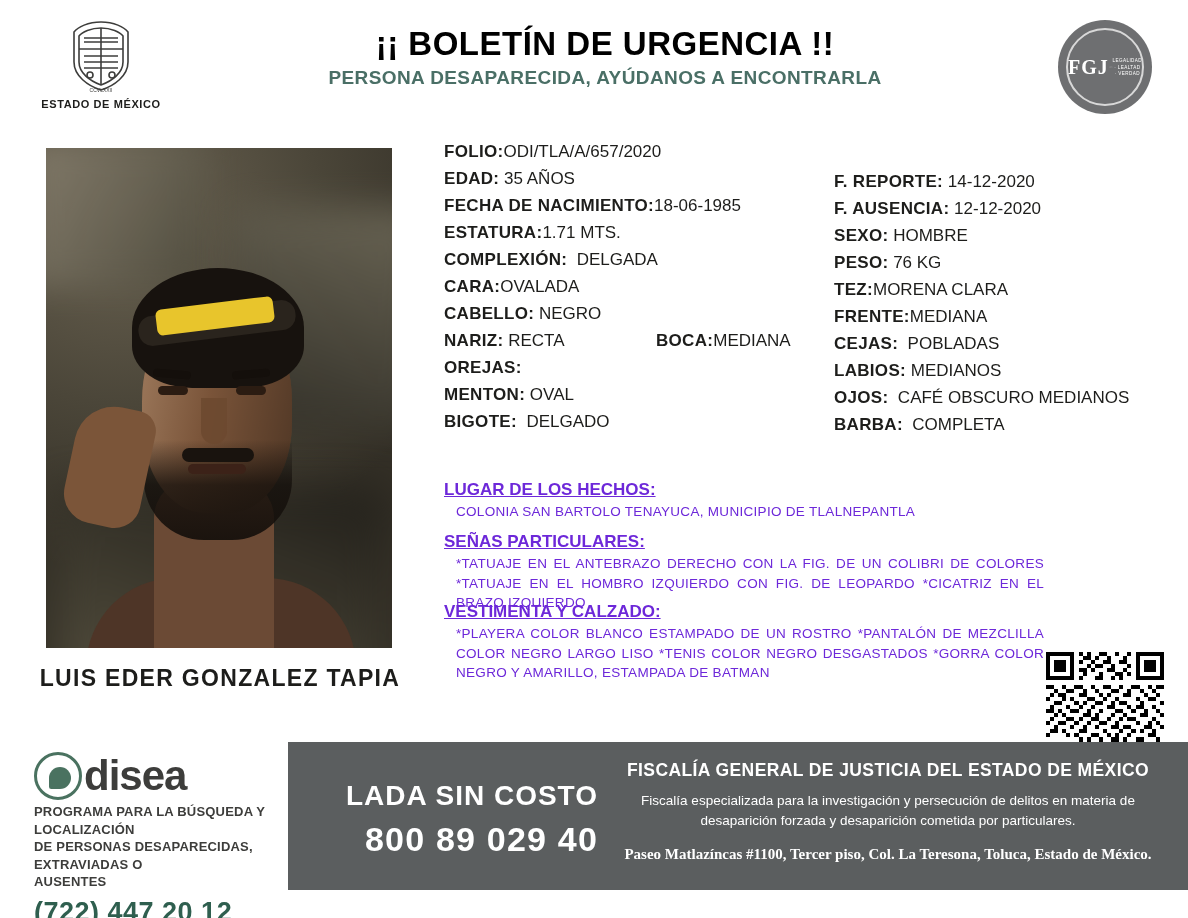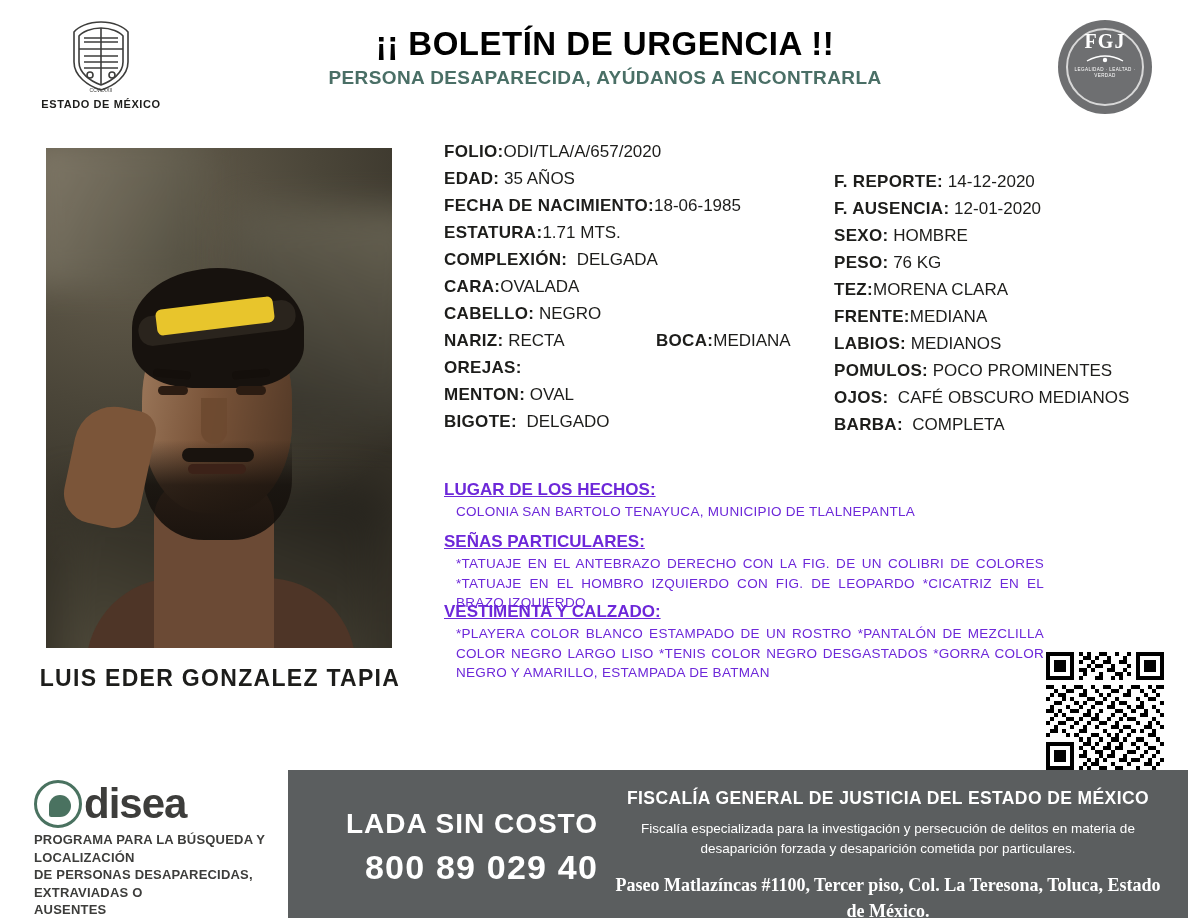--- a/index.html
+++ b/index.html
@@ -72,21 +72,21 @@
     display: flex;
     align-items: center;
     justify-content: center;
     position: absolute;
   }
   .fgj-inner {
     width: 78px; height: 78px;
     border-radius: 50%;
     border: 2px solid #d8d8d8;
     display: flex;
-    flex-direction: column;
+    flex-direction: row;
     align-items: center;
   }
   .fgj-text {
     font-size: 20px;
     font-weight: bold;
     letter-spacing: 1px;
     font-family: "Liberation Serif", serif;
   }
   .fgj-sub {
     font-size: 4.6px;
@@ -294,21 +294,21 @@
     right: 24px; bottom: 148px;
     width: 118px; height: 118px;
     background: #ffffff;
   }
 
   
   .footer {
     position: absolute;
     left: 0; bottom: 0;
     width: 1188px;
-    height: 148px;
+    height: 176px;
   }
   .disea {
     position: absolute;
     left: 34px; top: 10px;
     width: 250px;
   }
   .disea-top {
     display: flex;
     align-items: center;
   }
@@ -386,21 +386,21 @@
     font-weight: bold;
     letter-spacing: 0.4px;
   }
   .fgj-desc {
     margin-top: 10px;
     font-size: 13.5px;
     line-height: 1.5;
   }
   .fgj-addr {
     margin-top: 12px;
-    font-size: 18px;
+    font-size: 15px;
     font-weight: bold;
     line-height: 1.45;
     font-family: "Liberation Serif", serif;
   }
 </style>
 </head>
 <body>
 
 <div id="sheet">
 
@@ -507,39 +507,39 @@
     <div class="row">
       <span class="lbl">BIGOTE:</span>&nbsp; <span class="val">DELGADO</span>
     </div>
   </div>
 
   <div class="data-right">
     <div class="row">
       <span class="lbl">F. REPORTE:</span> <span class="val">14-12-2020</span>
     </div>
     <div class="row">
-      <span class="lbl">F. AUSENCIA:</span> <span class="val">12-01-2020</span>
+      <span class="lbl">F. AUSENCIA:</span> <span class="val">12-12-2020</span>
     </div>
     <div class="row">
       <span class="lbl">SEXO:</span> <span class="val">HOMBRE</span>
     </div>
     <div class="row">
       <span class="lbl">PESO:</span> <span class="val">76 KG</span>
     </div>
     <div class="row">
       <span class="lbl">TEZ:</span><span class="val">MORENA CLARA</span>
     </div>
     <div class="row">
       <span class="lbl">FRENTE:</span><span class="val">MEDIANA</span>
     </div>
     <div class="row">
+      <span class="lbl">CEJAS:</span>&nbsp; <span class="val">POBLADAS</span>
+    </div>
+    <div class="row">
       <span class="lbl">LABIOS:</span> <span class="val">MEDIANOS</span>
-    </div>
-    <div class="row">
-      <span class="lbl">POMULOS:</span> <span class="val">POCO PROMINENTES</span>
     </div>
     <div class="row">
       <span class="lbl">OJOS:</span>&nbsp; <span class="val">CAFÉ OBSCURO MEDIANOS</span>
     </div>
     <div class="row">
       <span class="lbl">BARBA:</span>&nbsp; <span class="val">COMPLETA</span>
     </div>
   </div>
 
   <div class="lugar-wrap">

